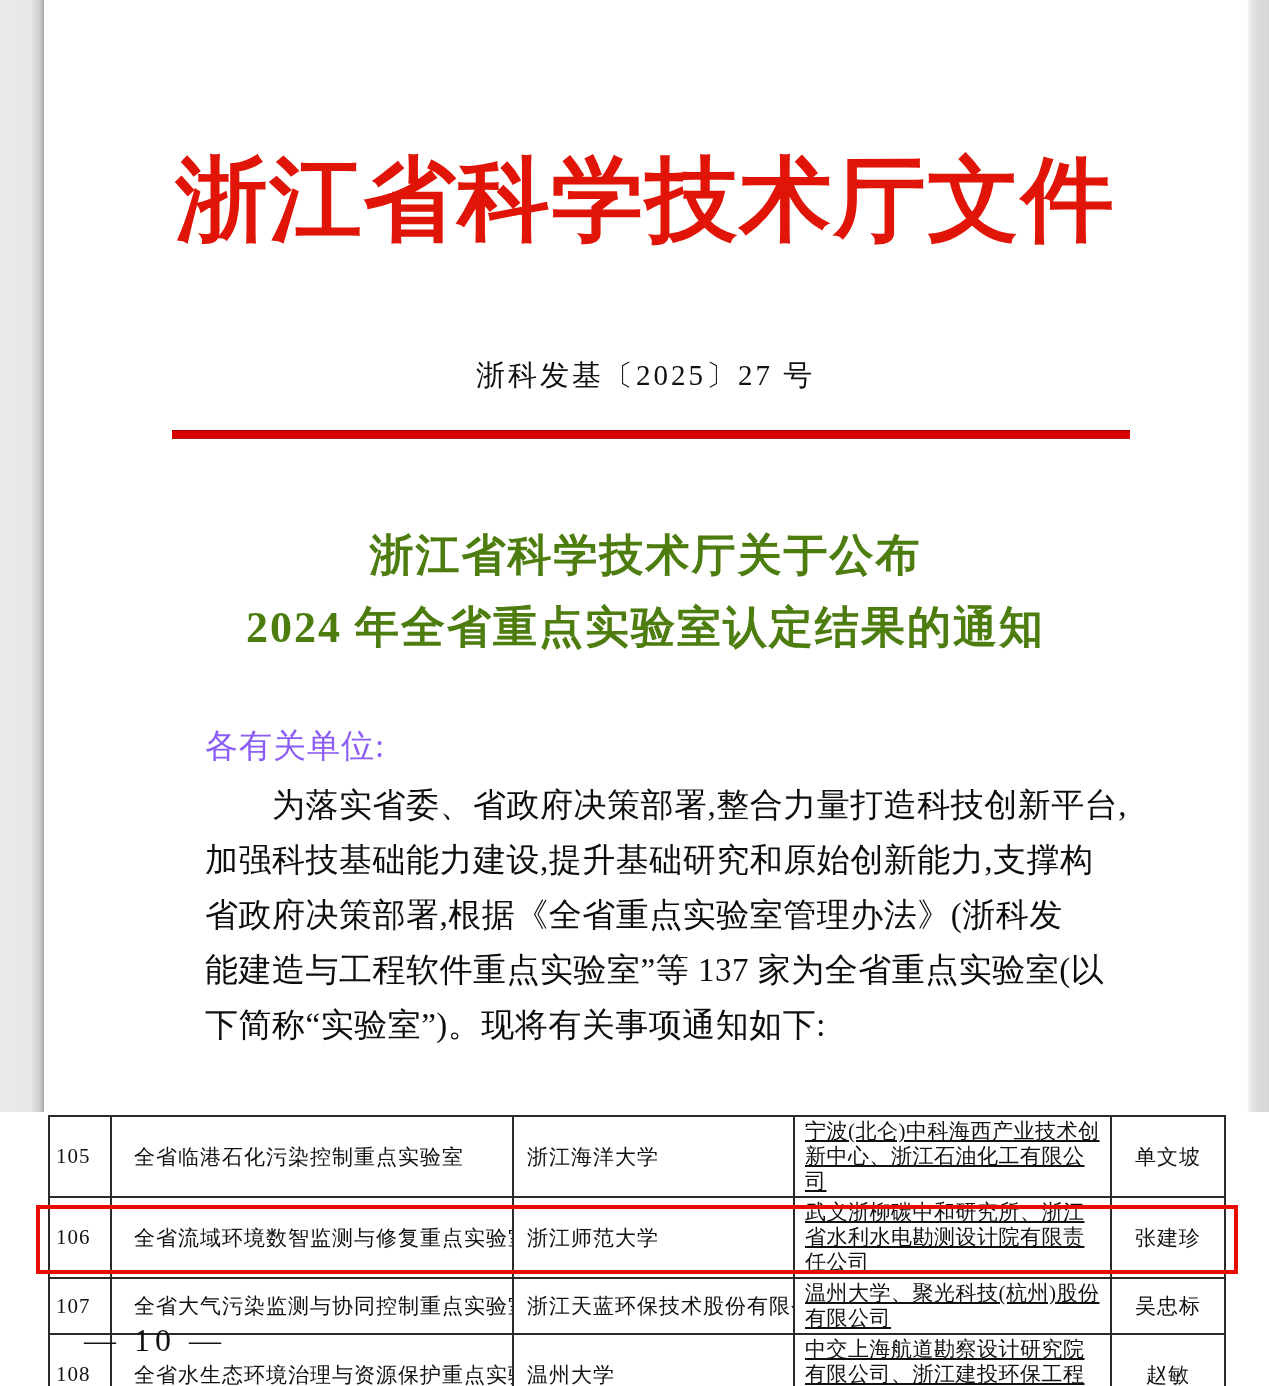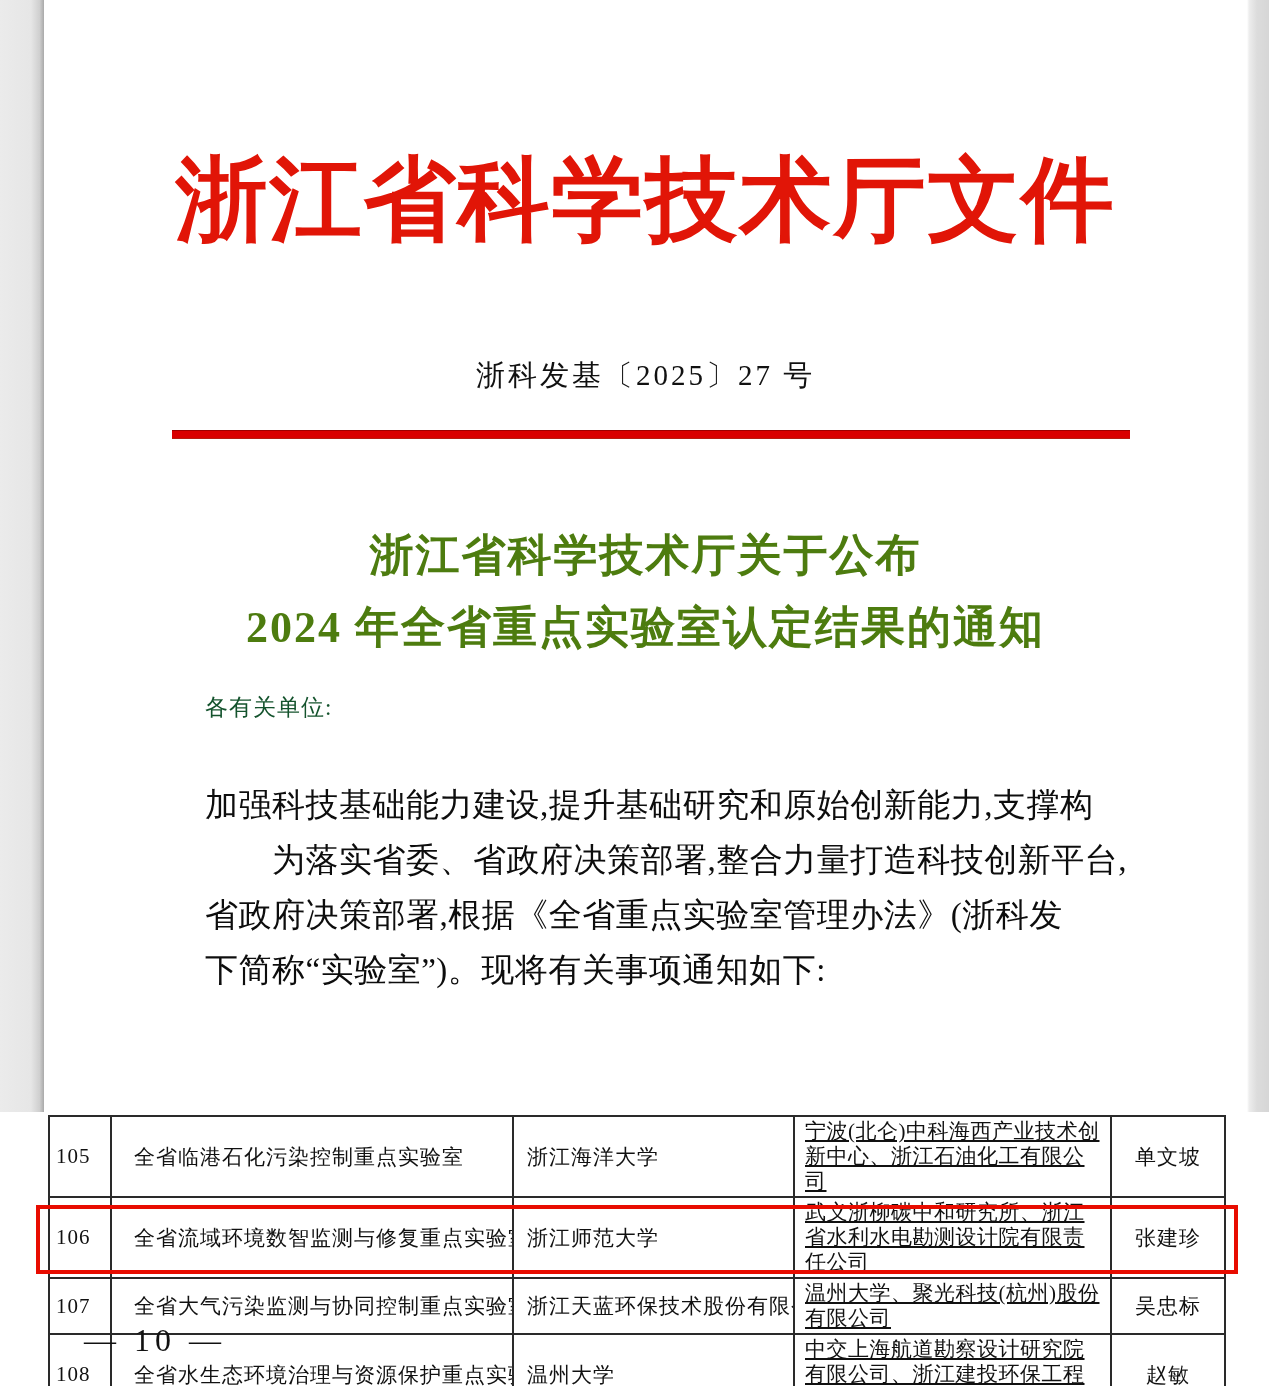--- a/index.html
+++ b/index.html
@@ -39,22 +39,22 @@
     border-top:1px solid #9e0000;
     border-bottom:1px solid #b71c10;
   }
   .notice-title{
     position:absolute;top:520px;left:44px;width:1203px;
     text-align:center;
     font-size:44px;font-weight:bold;line-height:72px;
     letter-spacing:2px;color:#4d7c0f;
   }
   .salutation{
-    position:absolute;top:692px;left:205px;
-    font-size:23px;letter-spacing:1px;color:#14532d;
+    position:absolute;top:724px;left:205px;
+    font-size:33px;letter-spacing:1px;color:#8b5cf6;
   }
   .body-para{
     position:absolute;top:778px;left:205px;width:920px;
     font-size:33px;line-height:55px;letter-spacing:0.5px;color:#0d0d0d;
   }
   .body-para .line{height:55px;white-space:nowrap;}
   .body-para .line.indent{text-indent:67px;}
   
   .results-table{
     position:absolute;top:1115px;left:48px;width:1176px;
@@ -100,23 +100,24 @@
   <div class="red-rule"></div>
 
   <div class="notice-title">
     <div>浙江省科学技术厅关于公布</div>
     <div>2024 年全省重点实验室认定结果的通知</div>
   </div>
 
   <div class="salutation">各有关单位:</div>
 
   <div class="body-para">
+    <div class="line indent">为落实省委、省政府决策部署,整合力量打造科技创新平台,</div>
     <div class="line">加强科技基础能力建设,提升基础研究和原始创新能力,支撑构</div>
-    <div class="line indent">为落实省委、省政府决策部署,整合力量打造科技创新平台,</div>
     <div class="line">省政府决策部署,根据《全省重点实验室管理办法》(浙科发</div>
+    <div class="line">能建造与工程软件重点实验室”等 137 家为全省重点实验室(以</div>
     <div class="line">下简称“实验室”)。现将有关事项通知如下:</div>
   </div>
 
   <table class="results-table">
     <colgroup>
       <col style="width:62px">
       <col style="width:402px">
       <col style="width:281px">
       <col style="width:317px">
       <col style="width:114px">

